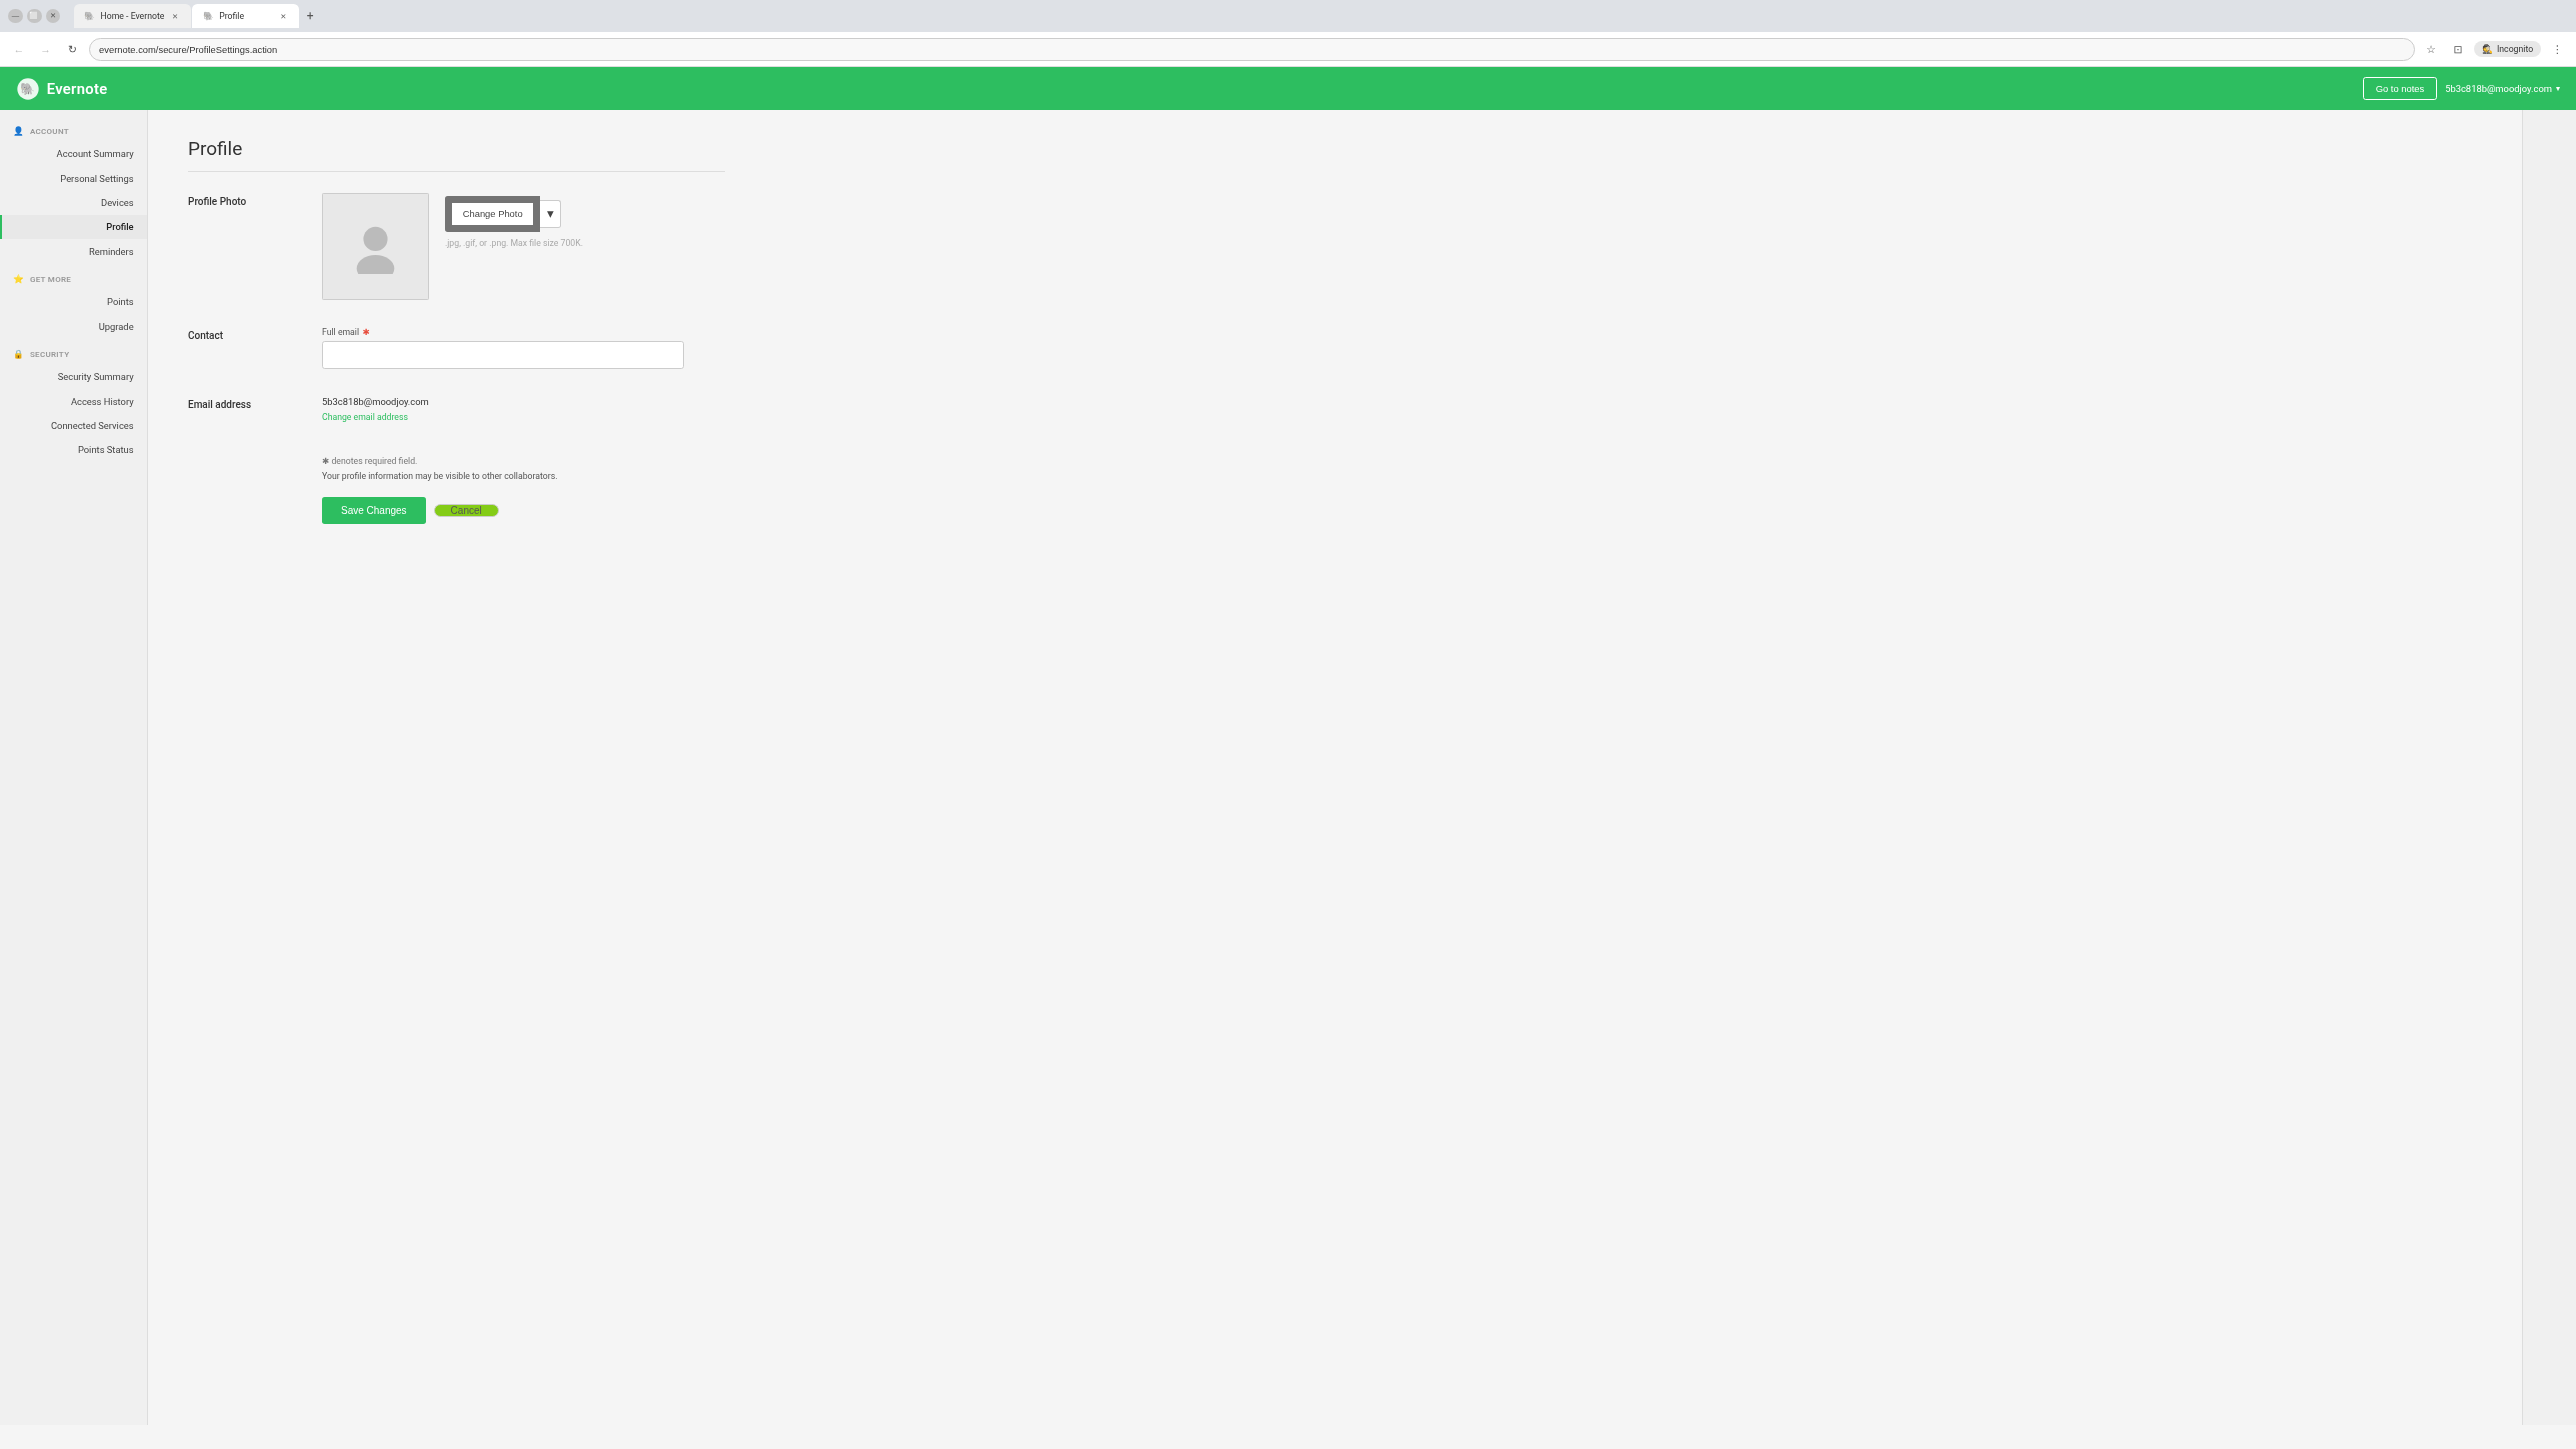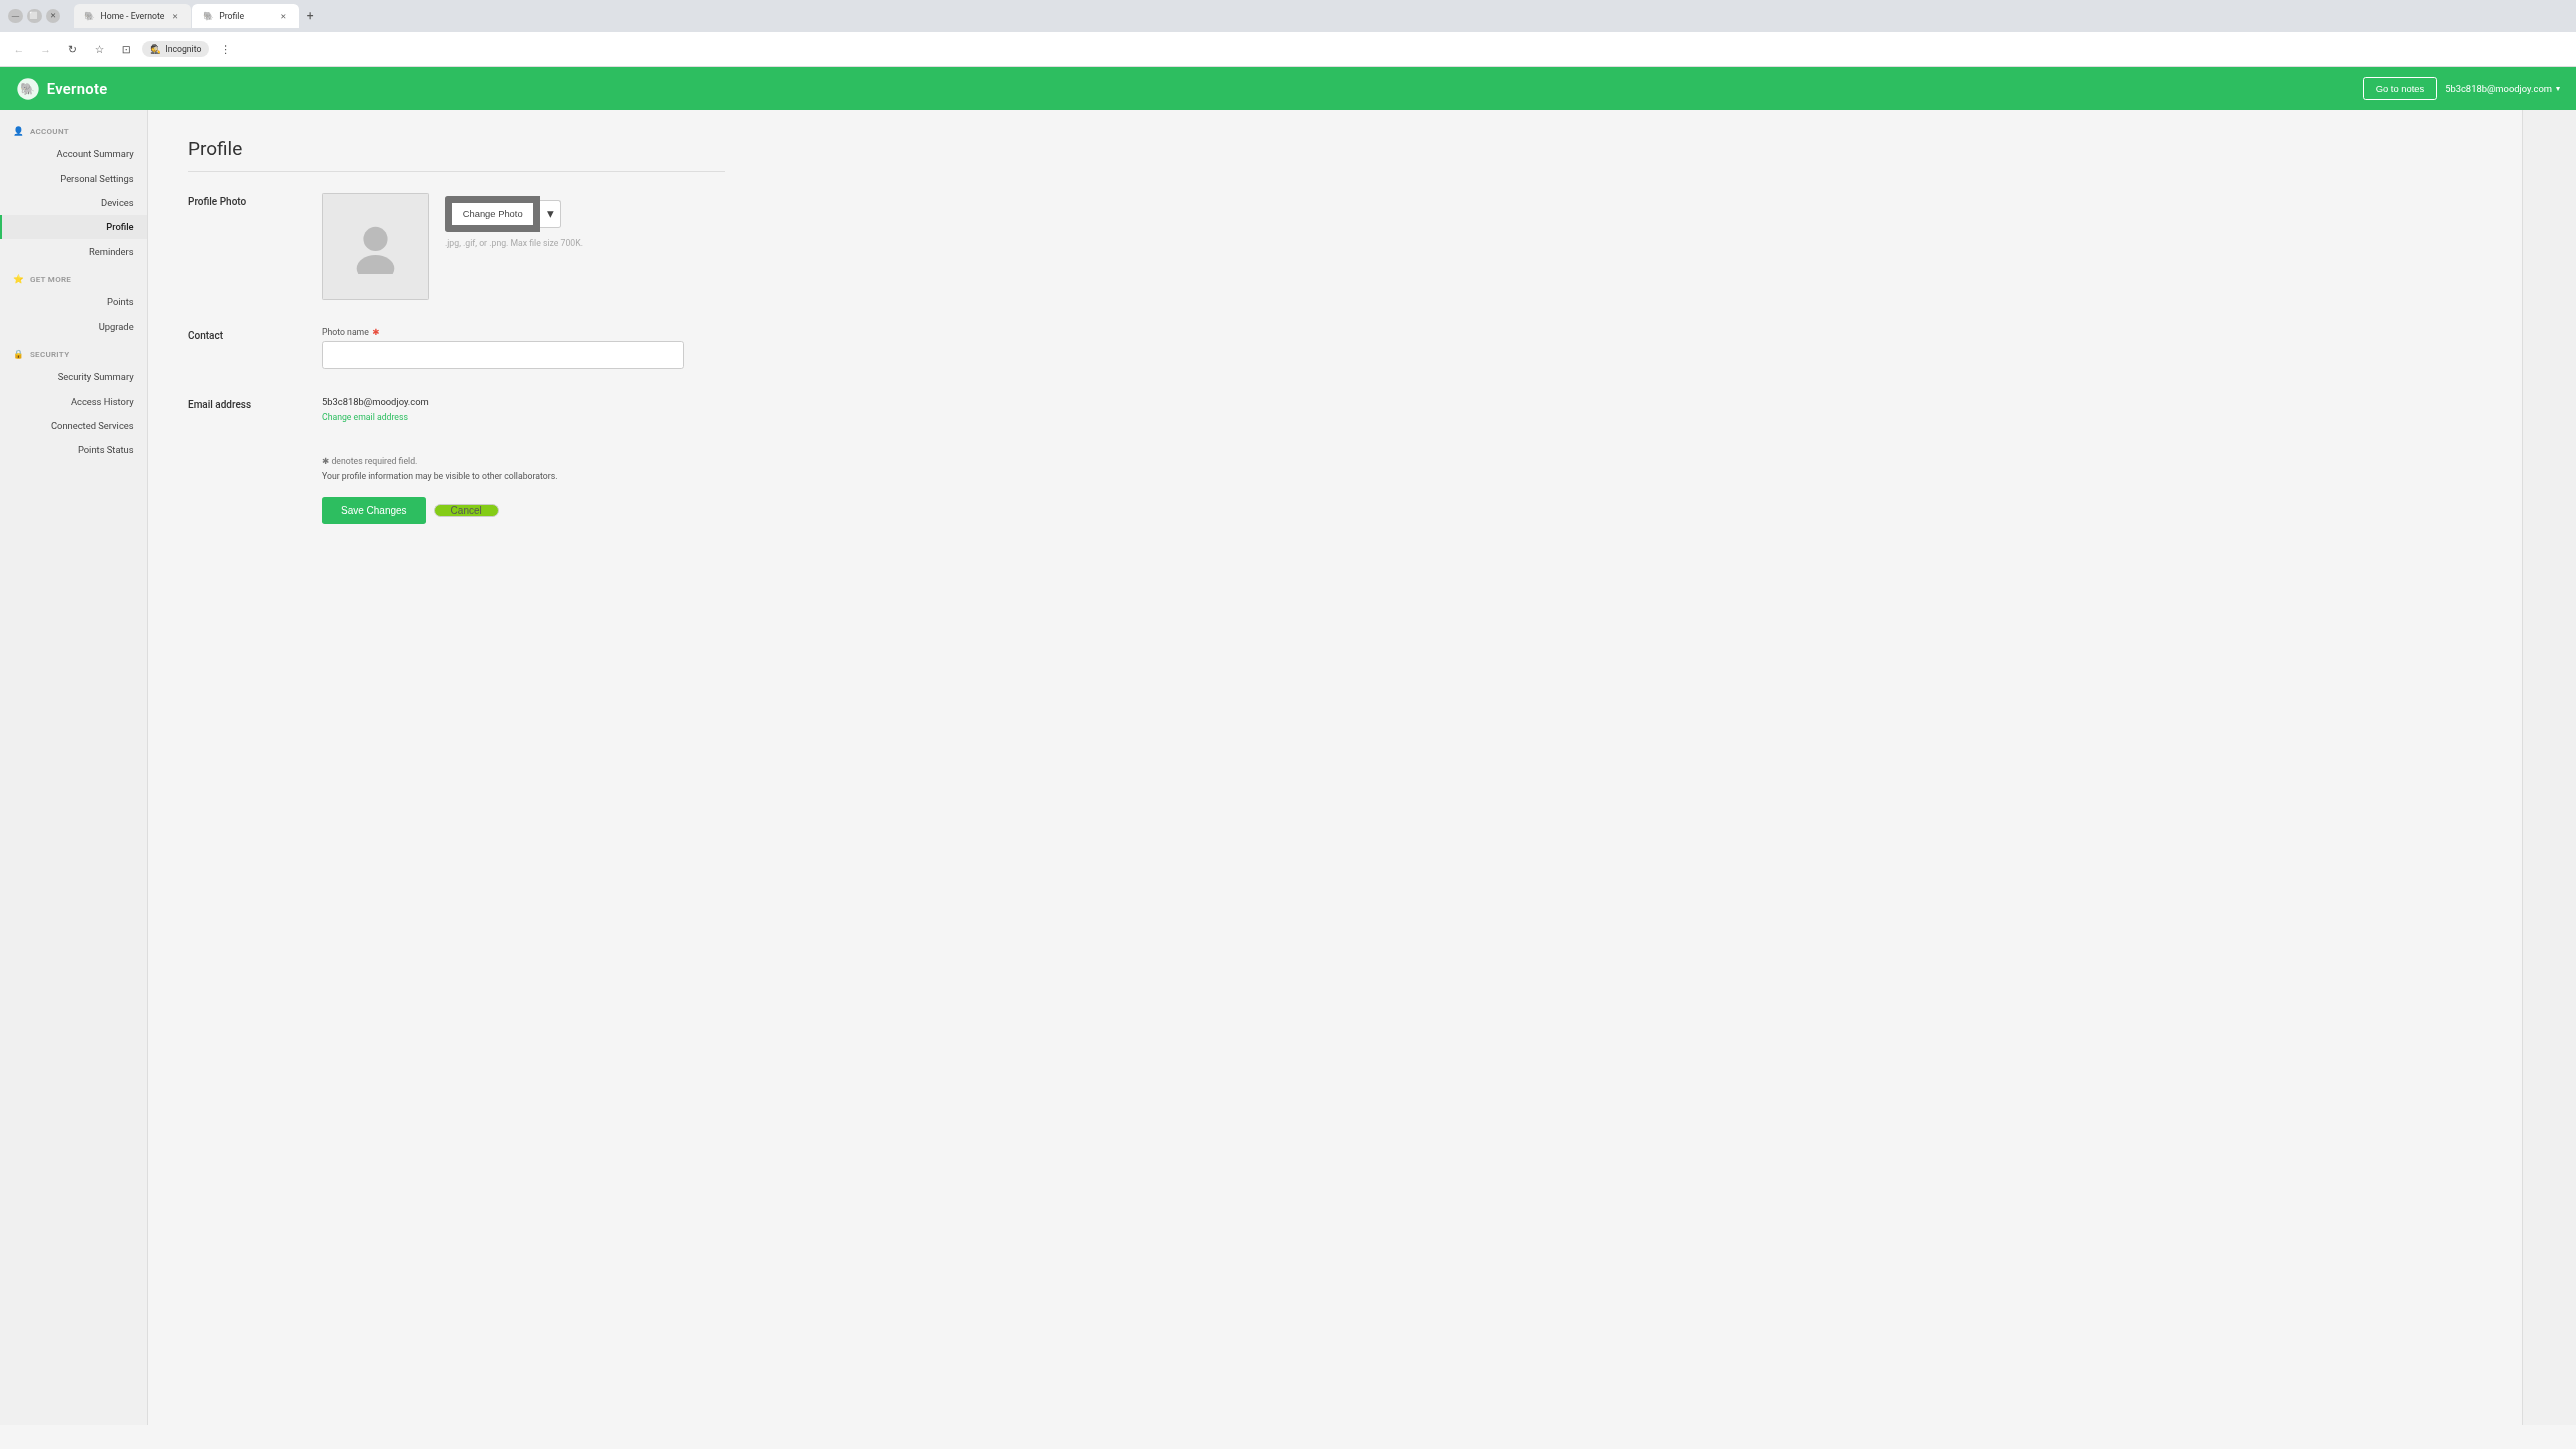--- a/index.html
+++ b/index.html
@@ -134,20 +134,23 @@
   <div class="browser-toolbar">
     <button class="nav-btn disabled">
       <span>←</span>
     </button>
     <button class="nav-btn disabled">
       <span>→</span>
     </button>
     <button class="nav-btn">
       <span>↻</span>
     </button>
+    <div class="address-bar">
+      <input class="address-bar-input" type="text" value="evernote.com/secure/ProfileSettings.action" style="">
+    </div>
     <div class="toolbar-actions">
       <button class="toolbar-icon-btn">☆</button>
       <button class="toolbar-icon-btn">⊡</button>
       <div class="incognito-badge">
         <span>🕵</span>
         <span>Incognito</span>
       </div>
       <button class="toolbar-icon-btn">⋮</button>
     </div>
   </div>
@@ -260,21 +263,21 @@
             </div>
           </div>
         </div>
 
         <div class="form-section">
           <div class="form-label-col">
             <div class="form-label">Contact</div>
           </div>
           <div class="form-content-col">
             <div class="field-label">
-              <span>Photo name</span>
+              <span>Full email</span>
               <span class="required-star">✱</span>
             </div>
             <input class="text-input" type="text" value="" style="">
           </div>
         </div>
 
         <div class="form-section">
           <div class="form-label-col">
             <div class="form-label">Email address</div>
           </div>

